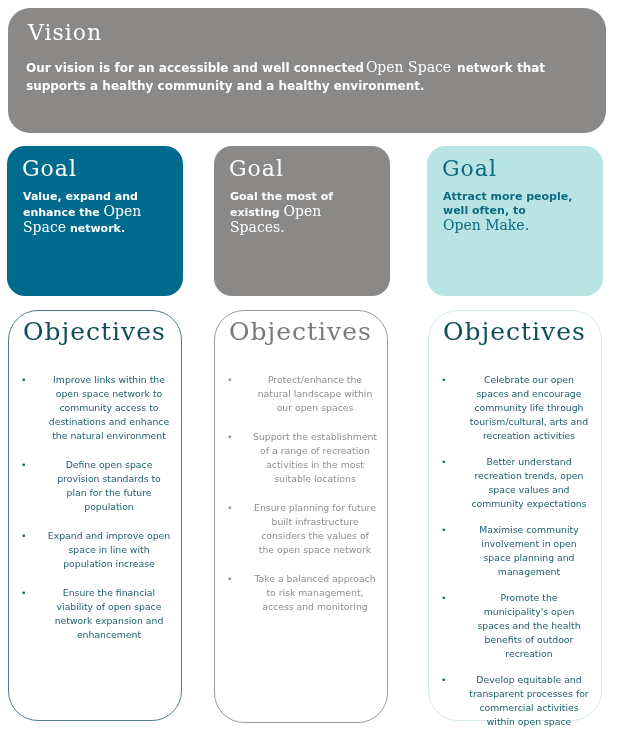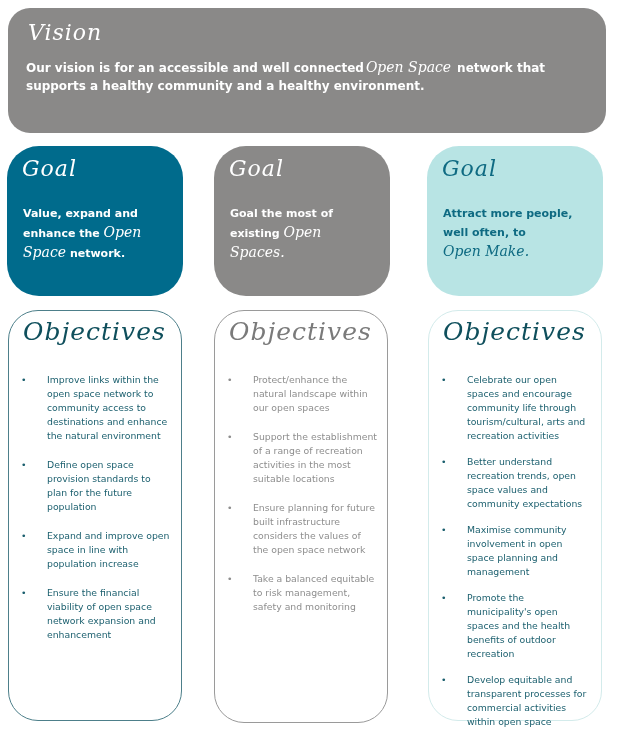--- a/index.html
+++ b/index.html
@@ -1,37 +1,37 @@
 <!DOCTYPE html>
 <html><head>
 <meta charset="utf-8">
 <style>
   html, body { margin: 0; padding: 0; background: #ffffff; }
   body { width: 620px; height: 731px; position: relative; overflow: hidden;
          font-family: "DejaVu Sans", sans-serif; }
-  .script { font-family: "DejaVu Serif", serif; font-style: italic; font-weight: normal; }
+  .script { font-family: "DejaVu Serif", serif; font-weight: normal; }
 
   .vision { position: absolute; left: 8px; top: 8px; width: 598px; height: 125px;
             background: #8a8988; border-radius: 22px; color: #ffffff; }
   .vision .title { position: absolute; left: 20px; top: 12px; font-size: 22px; letter-spacing: 1px; }
   .vision .text { position: absolute; left: 18px; top: 50px; width: 570px;
                   font-size: 12px; font-weight: bold; line-height: 18px; }
   .vision .hl { font-size: 14px; margin: 0 6px 0 2px; }
 
-  .goal { position: absolute; top: 146px; width: 176px; height: 150px; border-radius: 32px; }
+  .goal { position: absolute; top: 146px; width: 176px; height: 150px; border-radius: 18px; }
   .goal .title { position: absolute; left: 15px; top: 10px; font-size: 22px; letter-spacing: 1px; }
-  .goal .text { position: absolute; left: 16px; top: 58px; width: 150px;
-                font-size: 11px; font-weight: bold; line-height: 19px; }
+  .goal .text { position: absolute; left: 16px; top: 44px; width: 150px;
+                font-size: 11px; font-weight: bold; line-height: 14px; }
   .goal .hl { font-size: 14px; font-weight: normal; }
   .g1 { left: 7px; background: #006b8c; color: #ffffff; }
   .g2 { left: 214px; background: #8a8988; color: #ffffff; }
   .g3 { left: 427px; background: #b8e4e4; color: #0e6a82; }
 
   .obj { position: absolute; top: 310px; width: 174px; height: 411px; border-radius: 30px;
-         background: #ffffff; box-sizing: border-box; }
+         background: #ffffff; box-sizing: border-box; text-align: center; }
   .o1 { left: 8px;   border: 1.5px solid #4d7f8a; }
   .o2 { left: 214px; border: 1.5px solid #9a9a9a; height: 413px; }
   .o3 { left: 428px; border: 1.5px solid #d3ebeb; }
   .obj .title { position: absolute; left: 14px; top: 6px; font-size: 25px; letter-spacing: 1px; }
   .o1 .title, .o3 .title { color: #0f4f5c; }
   .o2 .title { color: #7a7a7a; }
   .obj ul { list-style: none; margin: 0; padding: 0; position: absolute; left: 12px; top: 62px; width: 150px; }
   .obj li { position: relative; padding-left: 26px; font-size: 9.3px; line-height: 14px; margin-bottom: 15px; }
   .obj li .bullet { position: absolute; left: 0; top: 0; }
   .o1 li { color: #1b5f6e; }
@@ -84,21 +84,21 @@
     <li><span class="bullet">•</span><span>Ensure the financial viability of open space network expansion and enhancement</span></li>
   </ul>
 </div>
 
 <div class="obj o2">
   <div class="title script">Objectives</div>
   <ul>
     <li><span class="bullet">•</span><span>Protect/enhance the natural landscape within our open spaces</span></li>
     <li><span class="bullet">•</span><span>Support the establishment of a range of recreation activities in the most suitable locations</span></li>
     <li><span class="bullet">•</span><span>Ensure planning for future built infrastructure considers the values of the open space network</span></li>
-    <li><span class="bullet">•</span><span>Take a balanced equitable to risk management, safety and monitoring</span></li>
+    <li><span class="bullet">•</span><span>Take a balanced approach to risk management, access and monitoring</span></li>
   </ul>
 </div>
 
 <div class="obj o3">
   <div class="title script">Objectives</div>
   <ul>
     <li><span class="bullet">•</span><span>Celebrate our open spaces and encourage community life through tourism/cultural, arts and recreation activities</span></li>
     <li><span class="bullet">•</span><span>Better understand recreation trends, open space values and community expectations</span></li>
     <li><span class="bullet">•</span><span>Maximise community involvement in open space planning and management</span></li>
     <li><span class="bullet">•</span><span>Promote the municipality's open spaces and the health benefits of outdoor recreation</span></li>

